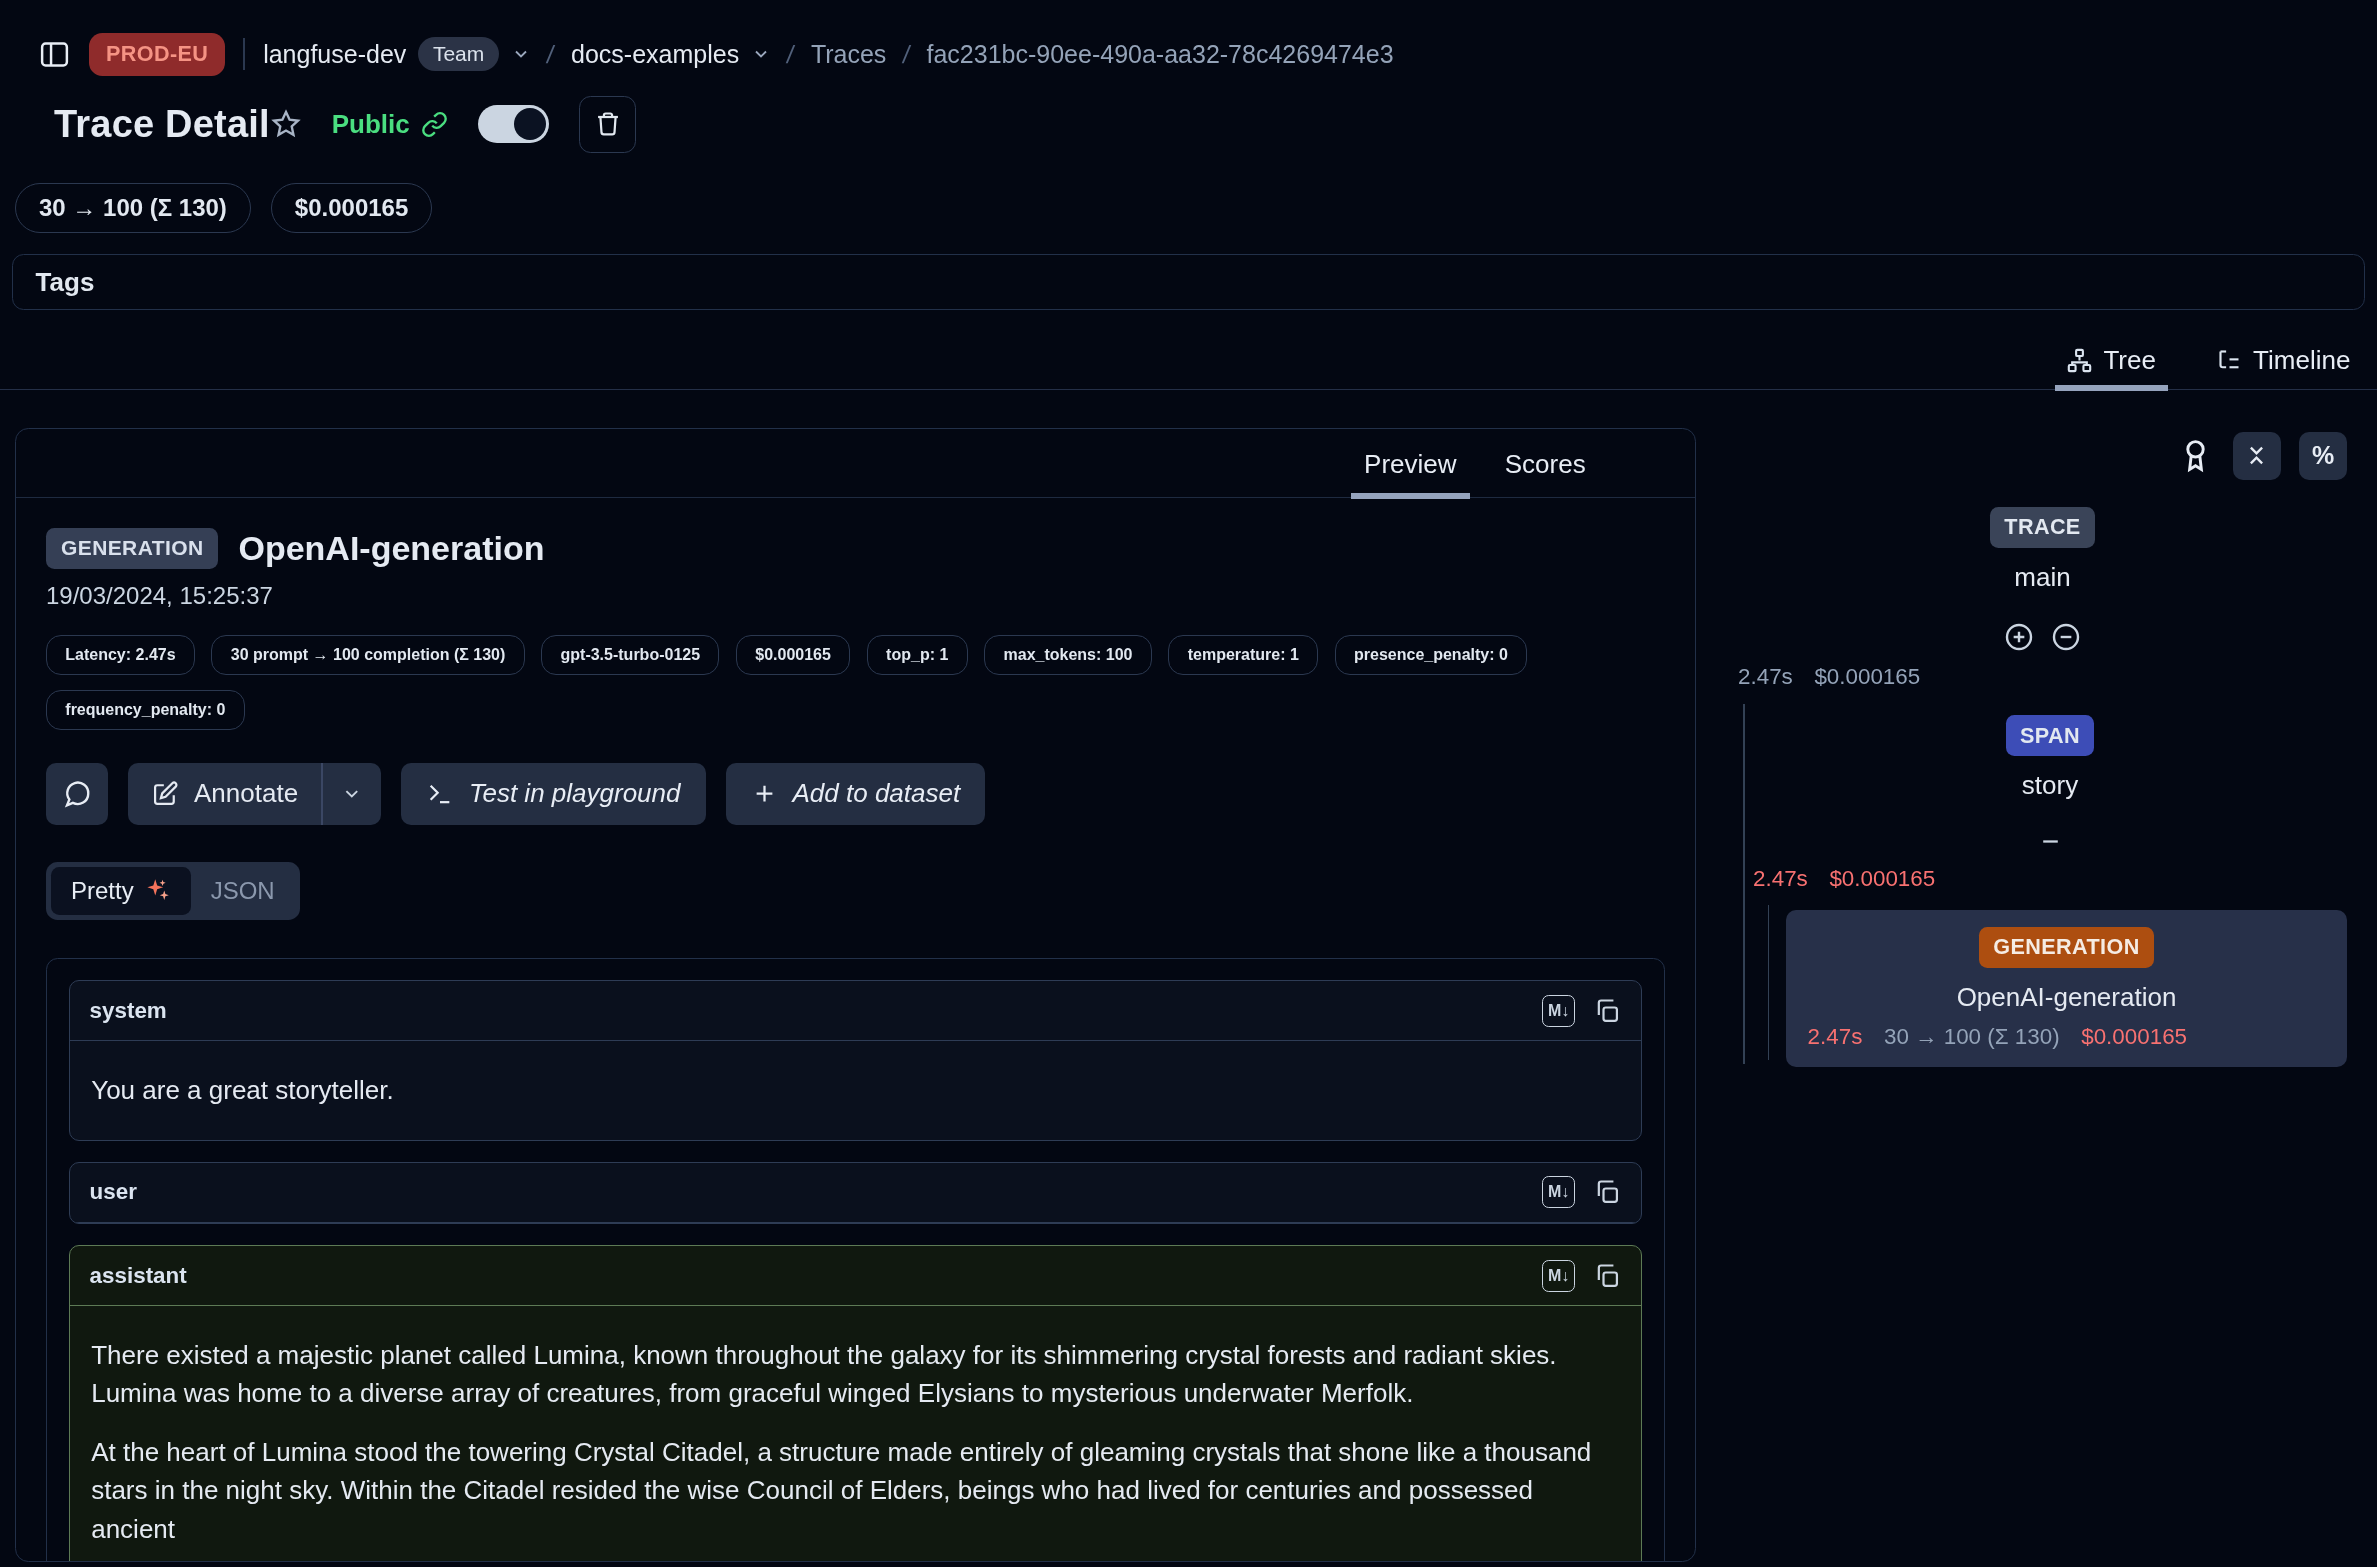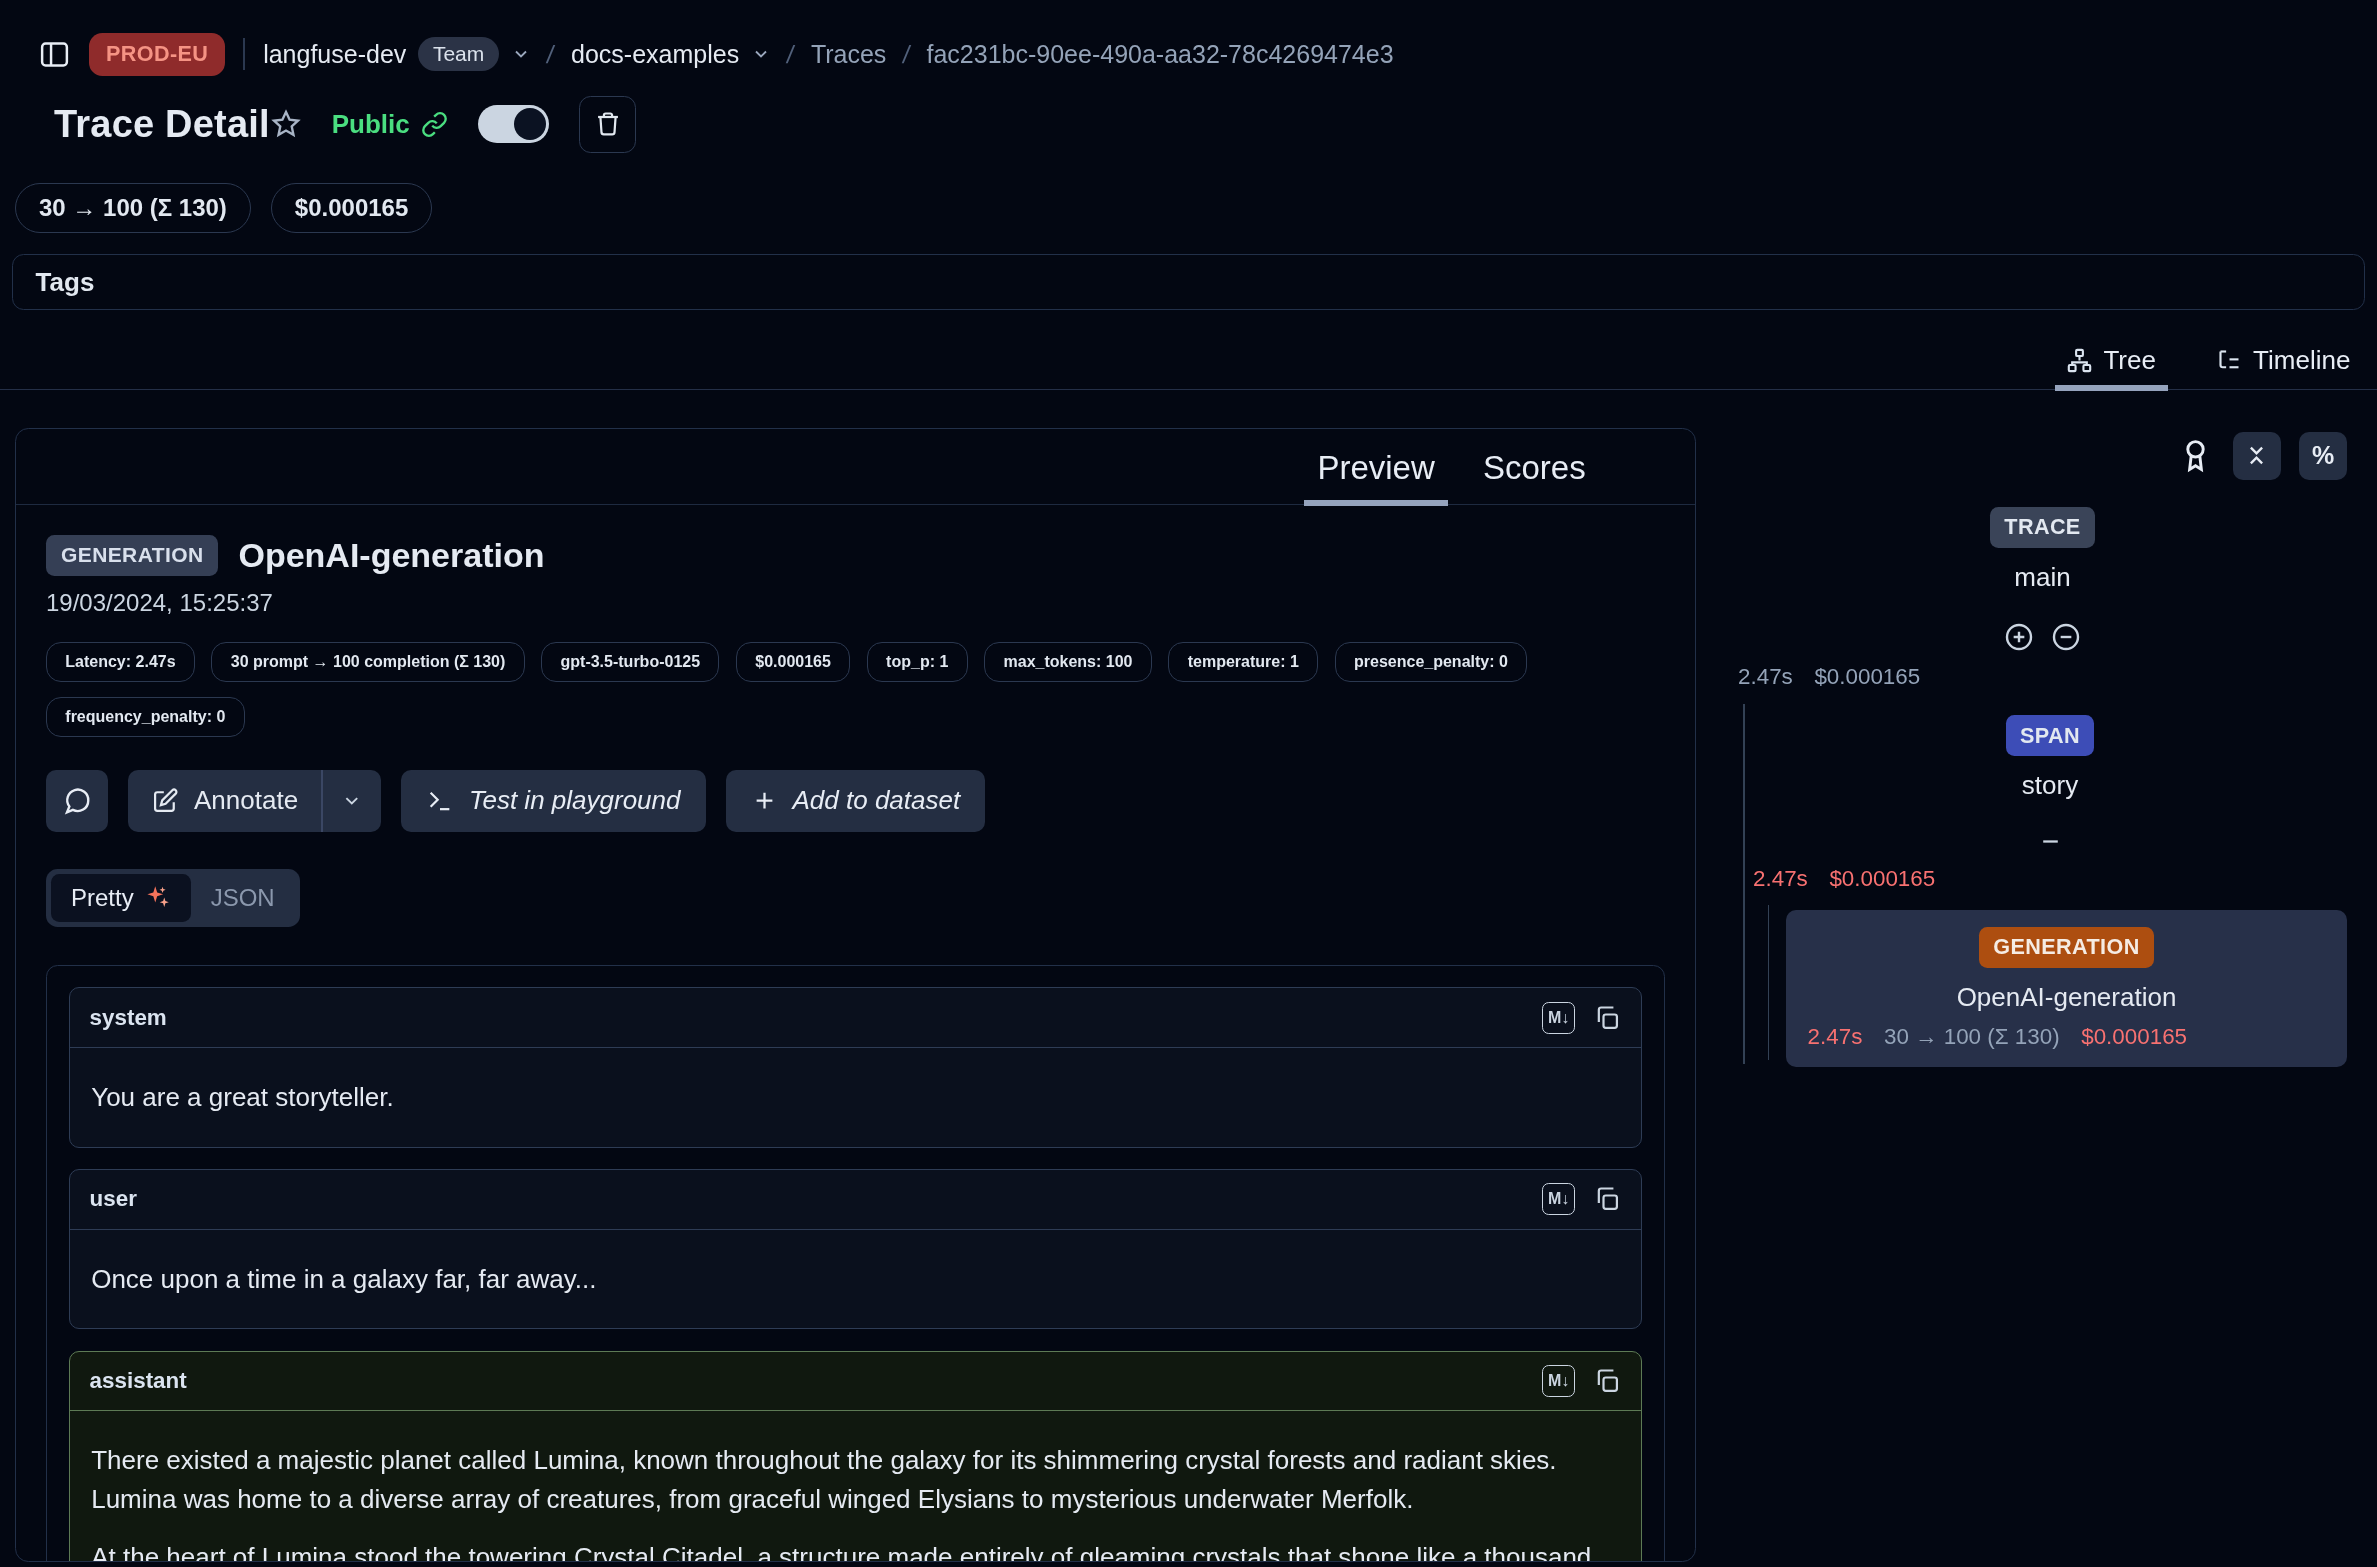--- a/index.html
+++ b/index.html
@@ -87,21 +87,21 @@
   .content{display:flex;gap:42px;padding:0 15px;margin-top:38px;align-items:flex-start;}
   .main-panel{
     width:1681px;height:1134px;border:1.7px solid var(--panel-border);border-radius:13.3px;
     overflow:hidden;flex:none;background:var(--page-bg);
   }
   .panel-tabs{
     display:flex;justify-content:flex-end;gap:11.6px;border-bottom:1.7px solid #1e2a40;
     padding:15px 91px 0 0;
   }
   .ptab{
-    font-size:33px;font-weight:500;color:#e8edf5;padding:5px 18.3px 16.6px 18.3px;position:relative;cursor:pointer;
+    font-size:26px;font-weight:500;color:#e8edf5;padding:5px 18.3px 16.6px 18.3px;position:relative;cursor:pointer;
   }
   .ptab.active::after{
     content:"";position:absolute;left:5px;right:5px;bottom:-1.7px;height:5.8px;background:var(--active-tab-underline);
   }
   .panel-body{padding:30px 30px 0 30px;}
 
   .obs-header{display:flex;align-items:center;gap:20px;}
   .obs-type-badge{
     background:var(--badge-bg);color:#d9e0ec;font-size:21px;font-weight:700;letter-spacing:0.4px;
     padding:8.3px 15px;border-radius:8.3px;
@@ -409,23 +409,20 @@
             <span class="msg-role">user</span>
             <span class="msg-tools">
               <span class="md-icon">M↓</span>
               <span class="icon copy-icon">
                 <svg width="28" height="28" viewBox="0 0 24 24" fill="none" stroke="currentColor" stroke-width="1.9">
                     <rect x="9" y="9" width="11.5" height="11.5" rx="2"></rect>
                     <path d="M5 15.5V5a2 2 0 0 1 2-2h10.5"></path>
                   </svg>
               </span>
             </span>
-          </div>
-          <div class="msg-body">
-            <p>Once upon a time in a galaxy far, far away...</p>
           </div>
         </div>
 
         <div class="msg assistant">
           <div class="msg-head">
             <span class="msg-role">assistant</span>
             <span class="msg-tools">
               <span class="md-icon">M↓</span>
               <span class="icon copy-icon">
                 <svg width="28" height="28" viewBox="0 0 24 24" fill="none" stroke="currentColor" stroke-width="1.9">

